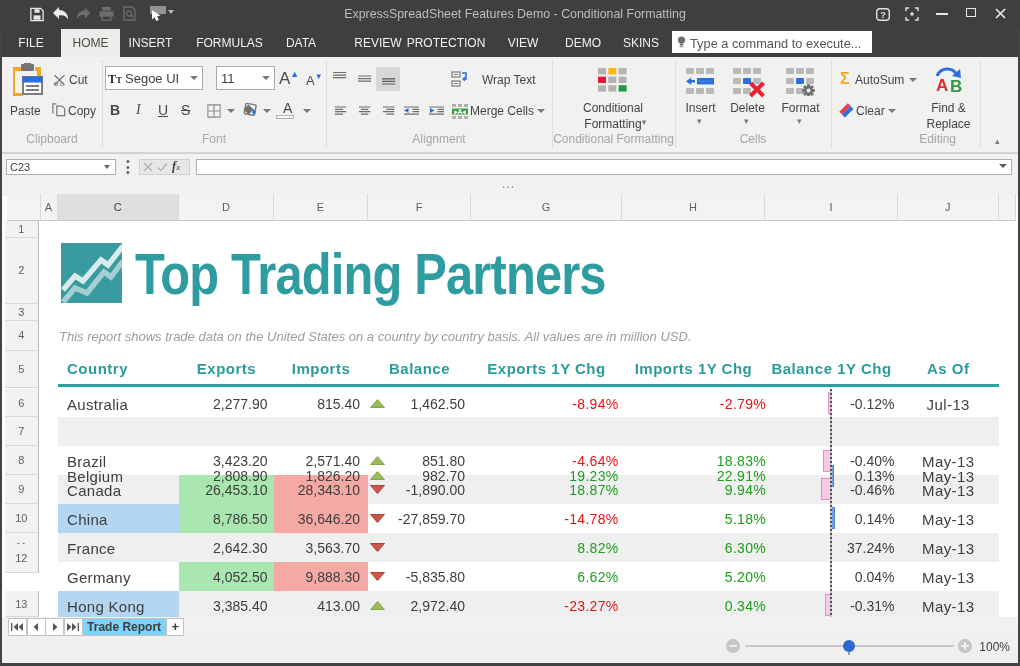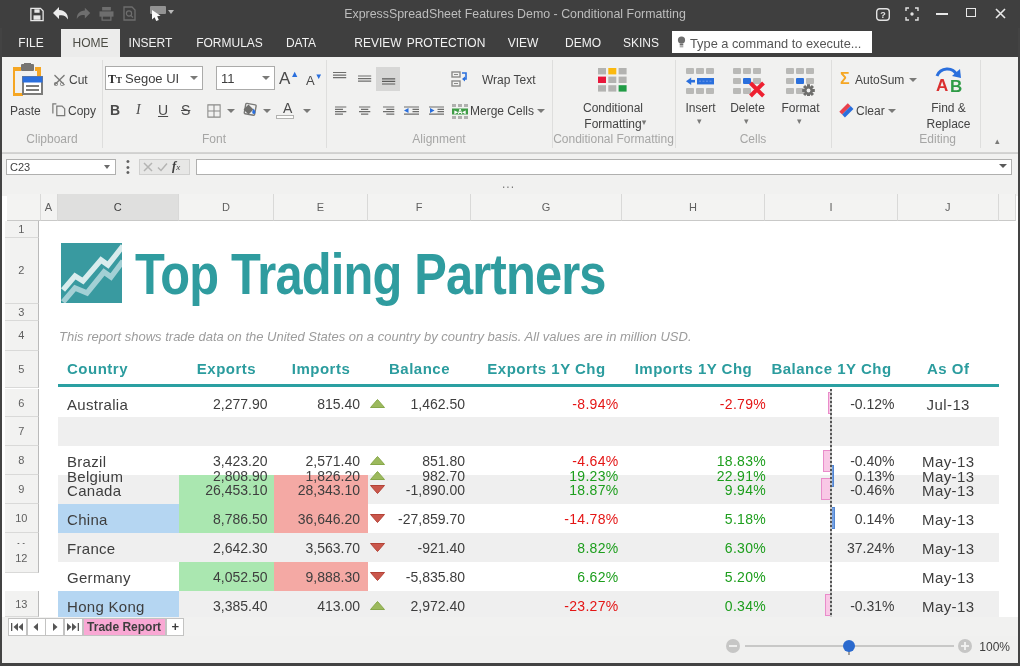--- a/index.html
+++ b/index.html
@@ -505,36 +505,36 @@
   <div class="cell n4">0.14%</div>
     <div class="cell da">May-13</div>
 </div>
 <div class="abs row" style="top:532.85px;">
   <div class="cell co">France</div>
     <div class="cell n1">2,642.30</div>
     <div class="cell n2">3,563.70</div>
   <svg class="arr" width="15" height="9">
       <polygon points="0.5,0.5 14.5,0.5 7.5,8.5" fill="#ca574c" stroke="#b34337" stroke-width="1"></polygon>
     </svg>
-  <div class="cell n3">-921.40</div>
     <div class="cell p1 grn">8.82%</div>
     <div class="cell p2 grn">6.30%</div>
   <div class="cell n4">37.24%</div>
     <div class="cell da">May-13</div>
 </div>
 <div class="abs row" style="top:561.7px;">
   <div class="cell co">Germany</div>
     <div class="cell n1">4,052.50</div>
     <div class="cell n2">9,888.30</div>
   <svg class="arr" width="15" height="9">
       <polygon points="0.5,0.5 14.5,0.5 7.5,8.5" fill="#ca574c" stroke="#b34337" stroke-width="1"></polygon>
     </svg>
   <div class="cell n3">-5,835.80</div>
     <div class="cell p1 grn">6.62%</div>
     <div class="cell p2 grn">5.20%</div>
+  <div class="cell n4">0.04%</div>
     <div class="cell da">May-13</div>
 </div>
 <div class="abs row" style="top:590.55px;">
   <div class="cell co">Hong Kong</div>
     <div class="cell n1">3,385.40</div>
     <div class="cell n2">413.00</div>
   <svg class="arr" width="15" height="9">
       <polygon points="7.5,0.5 14.5,8.5 0.5,8.5" fill="#9cb95d" stroke="#87a84a" stroke-width="1"></polygon>
     </svg>
   <div class="cell n3">2,972.40</div>
@@ -553,21 +553,21 @@
 <div class="abs navbtn" style="left:26.5px;top:618px;"><svg width="6" height="8" viewBox="0 0 6 8" style="margin-top:4px;">
       <path d="M5,0 v8 l-4.5,-4 z" fill="#555"></path>
     </svg></div>
 <div class="abs navbtn" style="left:45.2px;top:618px;"><svg width="6" height="8" viewBox="0 0 6 8" style="margin-top:4px;">
       <path d="M1,0 v8 l4.5,-4 z" fill="#555"></path>
     </svg></div>
 <div class="abs navbtn" style="left:63.9px;top:618px;"><svg width="12" height="8" viewBox="0 0 12 8" style="margin-top:4px;">
       <path d="M0,0 v8 l4.5,-4 z M5,0 v8 l4.5,-4 z" fill="#555"></path>
       <rect x="10.7" y="0" width="1.3" height="8" fill="#555"></rect>
     </svg></div>
-<div class="abs" style="left:82.6px;top:618px;width:83px;height:17.5px;background:#f9a8d4;border:1px solid #c3c3c2;color:#3e3e3e;font-size:12px;font-weight:bold;text-align:center;line-height:16.5px;">Trade Report</div>
+<div class="abs" style="left:82.6px;top:618px;width:83px;height:17.5px;background:#7dd3fc;border:1px solid #c3c3c2;color:#3e3e3e;font-size:12px;font-weight:bold;text-align:center;line-height:16.5px;">Trade Report</div>
 <div class="abs" style="left:166.3px;top:618px;width:18px;height:17.5px;background:#fff;border:1px solid #c3c3c2;color:#3e3e3e;font-size:13px;font-weight:bold;text-align:center;line-height:16px;">+</div>
 <div id="statusbar" class="abs"></div>
 <svg class="abs" style="left:726px;top:639px;" width="14" height="14" viewBox="0 0 14 14">
     <circle cx="7" cy="7" r="7" fill="#c6c6c5"></circle>
     <rect x="3" y="6.1" width="8" height="1.8" fill="#f2f2f1"></rect>
   </svg>
 <div class="abs" style="left:745px;top:645px;width:209px;height:1.6px;background:#c8c8c7;"></div>
 <div class="abs" style="left:848px;top:650px;width:1.5px;height:5px;background:#a0a0a0;"></div>
 <div class="abs" style="left:843px;top:640px;width:12px;height:12px;border-radius:50%;background:#2b6ace;"></div>
 <svg class="abs" style="left:958px;top:639px;" width="14" height="14" viewBox="0 0 14 14">

